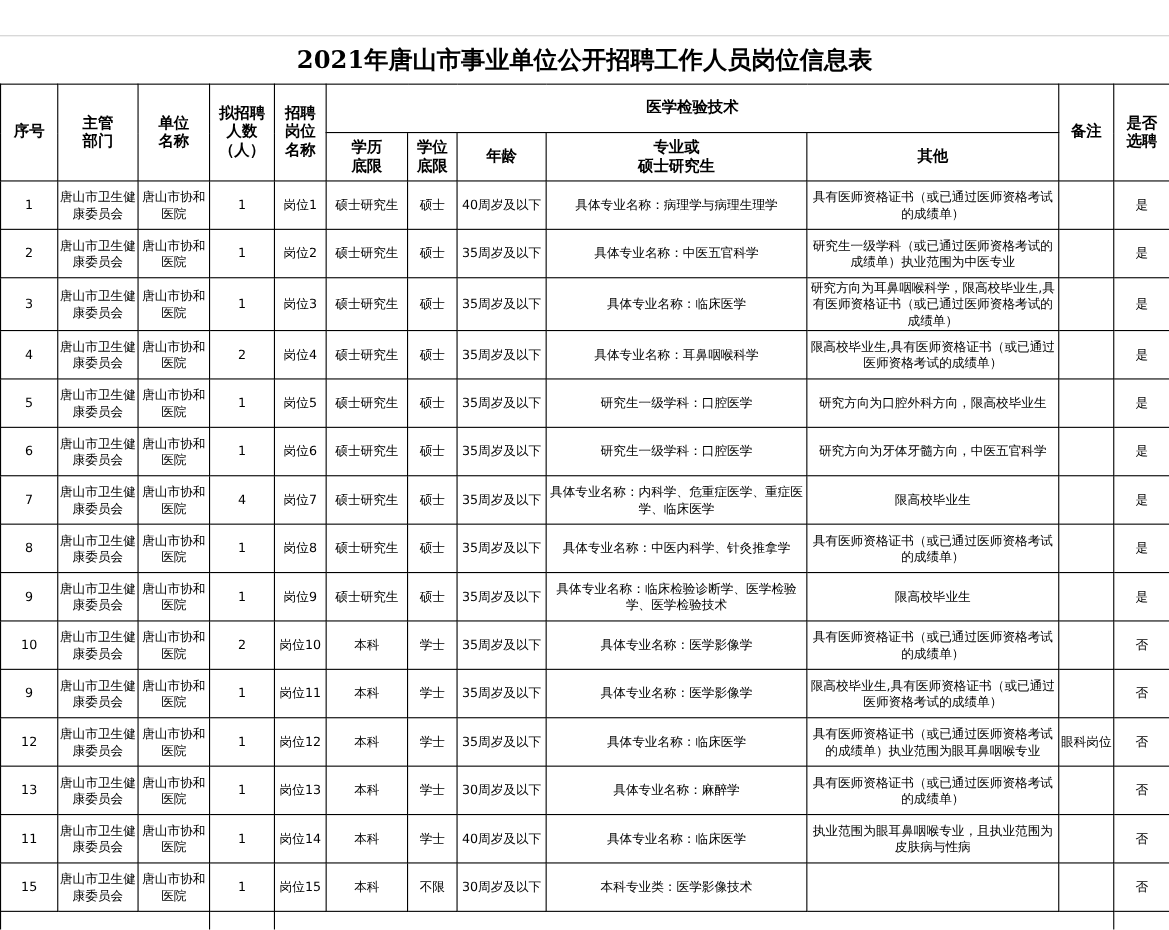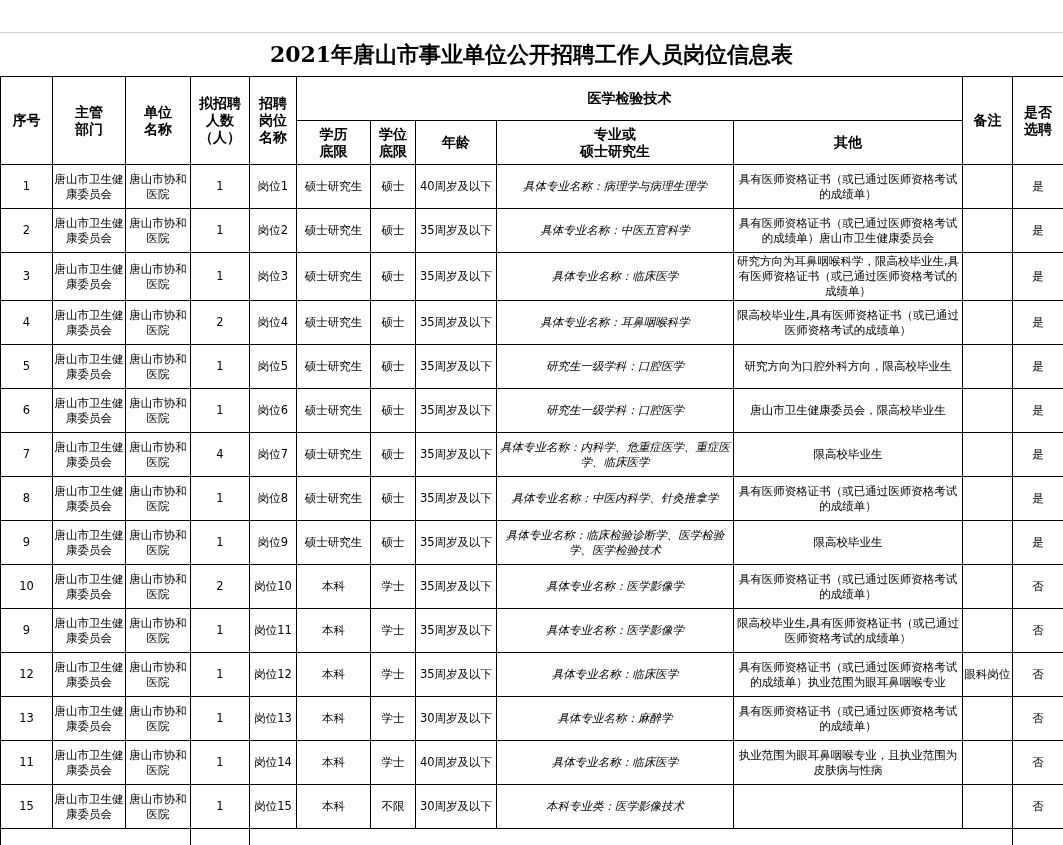--- a/index.html
+++ b/index.html
@@ -15,21 +15,21 @@
   table.grid {
     position: absolute; left: 0; top: 44px;
     border-collapse: collapse; table-layout: fixed; width: 1063px;
   }
   table.grid td, table.grid th {
     border: 1px solid #000; padding: 0 1px; text-align: center; vertical-align: middle;
     overflow: hidden; line-height: 15px;
   }
   table.grid th { font-size: 14px; font-weight: bold; line-height: 17px; }
   table.grid td { font-size: 11.5px; }
-  td.left { text-align: left; padding-left: 3px; font-style: italic; }
+  td.left { text-align: left; padding-left: 3px; }
   td.num { font-size: 11px; }
   tr.hdr1 { height: 44px; }
   tr.hdr2 { height: 44px; }
   tr.row { height: 44px; }
   tr.row.tall { height: 48px; }
   tr.total { height: 45px; font-style: italic; }
   td.total-label { font-size: 15px; font-weight: bold; }
   td.yn { font-size: 13px; }
 </style>
 </head>
@@ -91,21 +91,21 @@
         <tr class="row">
           <td class="num">2</td>
           <td>唐山市卫生健康委员会</td>
           <td>唐山市协和医院</td>
           <td class="num">1</td>
           <td>岗位2</td>
           <td>硕士研究生</td>
           <td>硕士</td>
           <td>35周岁及以下</td>
           <td class="left">具体专业名称：中医五官科学</td>
-          <td>具有医师资格证书（或已通过医师资格考试的成绩单）唐山市卫生健康委员会</td>
+          <td>研究生一级学科（或已通过医师资格考试的成绩单）执业范围为中医专业</td>
           <td></td>
           <td class="yn">是</td>
         </tr>
         <tr class="row tall">
           <td class="num">3</td>
           <td>唐山市卫生健康委员会</td>
           <td>唐山市协和医院</td>
           <td class="num">1</td>
           <td>岗位3</td>
           <td>硕士研究生</td>
@@ -147,21 +147,21 @@
         <tr class="row">
           <td class="num">6</td>
           <td>唐山市卫生健康委员会</td>
           <td>唐山市协和医院</td>
           <td class="num">1</td>
           <td>岗位6</td>
           <td>硕士研究生</td>
           <td>硕士</td>
           <td>35周岁及以下</td>
           <td class="left">研究生一级学科：口腔医学</td>
-          <td>唐山市卫生健康委员会，限高校毕业生</td>
+          <td>研究方向为牙体牙髓方向，中医五官科学</td>
           <td></td>
           <td class="yn">是</td>
         </tr>
         <tr class="row">
           <td class="num">7</td>
           <td>唐山市卫生健康委员会</td>
           <td>唐山市协和医院</td>
           <td class="num">4</td>
           <td>岗位7</td>
           <td>硕士研究生</td>

